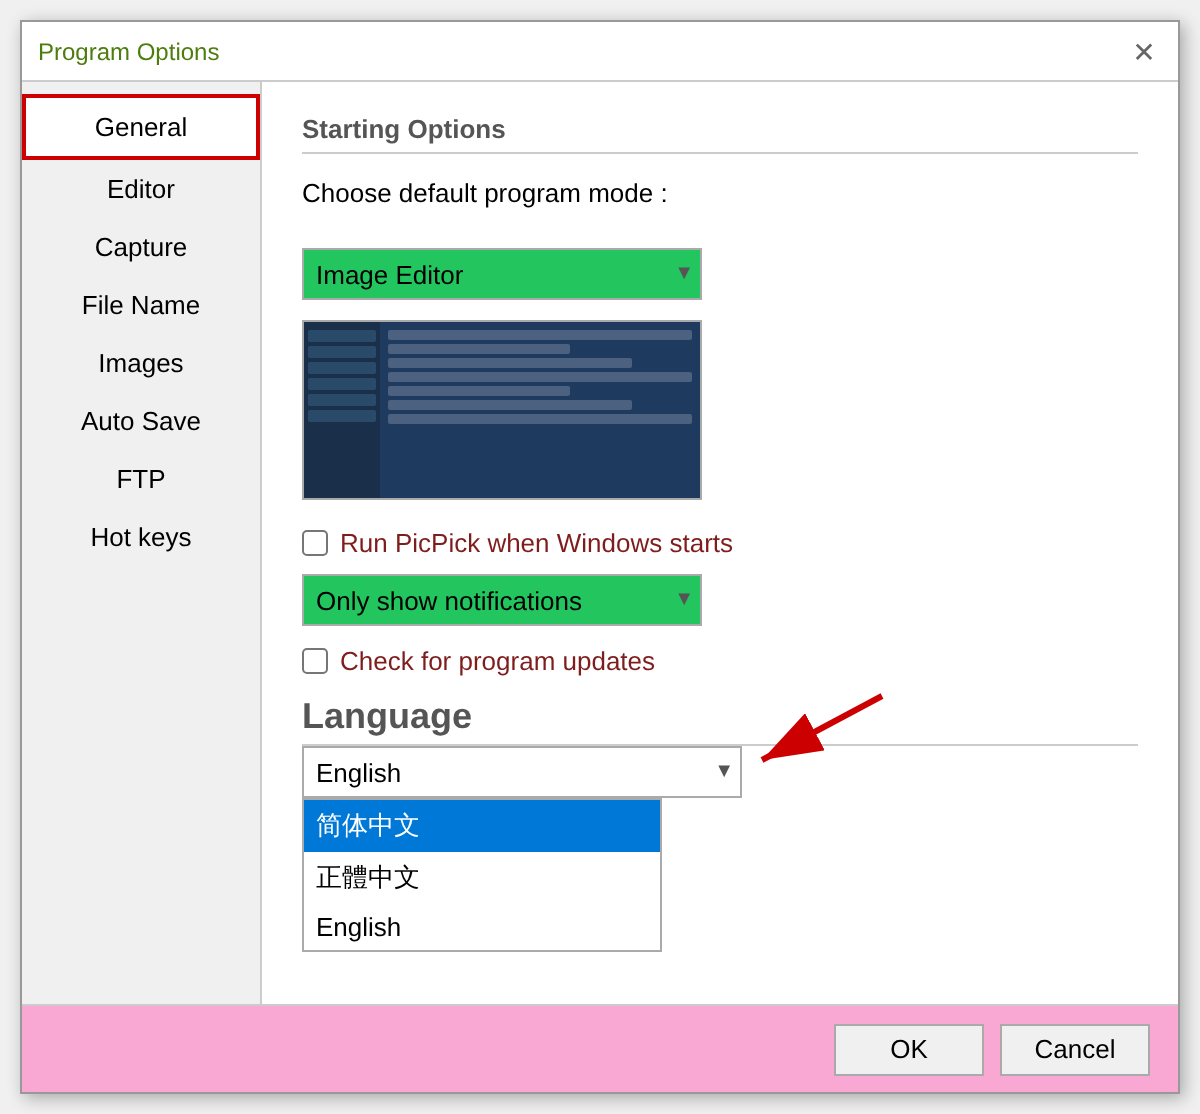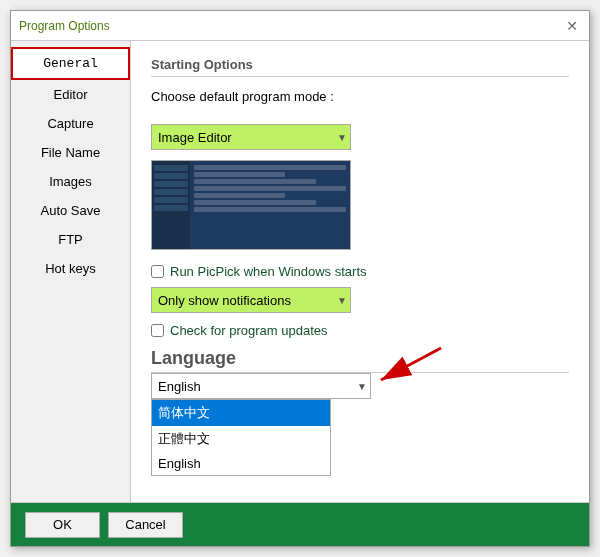--- a/index.html
+++ b/index.html
@@ -63,21 +63,20 @@
       padding: 7px 12px;
       cursor: pointer;
       text-align: center;
       font-size: 13px;
       color: #000;
     }
     .sidebar-item.active {
       background: #fff;
       border: 2px solid #c00;
       font-weight: normal;
-      font-family: Liberation Mono, monospace;
     }
     .main-content {
       flex: 1;
       background: #fff;
       padding: 16px 20px;
       overflow-y: auto;
       position: relative;
     }
     .section-title {
       font-size: 13px;
@@ -96,21 +95,21 @@
       position: relative;
       display: inline-block;
       width: 200px;
       margin-bottom: 10px;
     }
     .select-wrapper select {
       width: 100%;
       padding: 3px 4px 3px 6px;
       font-size: 13px;
       border: 1px solid #aaa;
-      background: #bef264;
+      background: #22c55e;
       appearance: none;
       -webkit-appearance: none;
       cursor: pointer;
       height: 26px;
     }
     .select-arrow {
       position: absolute;
       right: 4px;
       top: 50%;
       transform: translateY(-50%);
@@ -166,21 +165,21 @@
       gap: 6px;
       margin-bottom: 8px;
     }
     .checkbox-row input[type="checkbox"] {
       width: 13px;
       height: 13px;
       cursor: pointer;
     }
     .checkbox-label {
       font-size: 13px;
-      color: #14532d;
+      color: #7f1d1d;
     }
     .subsection {
       margin-top: 10px;
     }
     .subsection-title {
       font-size: 18px;
       color: #555;
       font-weight: bold;
       border-bottom: 1px solid #ccc;
       padding-bottom: 3px;
@@ -213,26 +212,26 @@
     }
     .dropdown-option {
       padding: 4px 6px;
       cursor: pointer;
     }
     .dropdown-option.selected {
       background: #0078d7;
       color: #fff;
     }
     .dialog-footer {
-      background: #15803d;
+      background: #f9a8d4;
       border-top: 1px solid #ccc;
       height: 44px;
       display: flex;
       align-items: center;
-      justify-content: flex-start;
+      justify-content: flex-end;
       padding: 0 14px;
       gap: 8px;
     }
     .footer-btn {
       min-width: 75px;
       height: 26px;
       padding: 0 14px;
       font-size: 13px;
       border: 1px solid #aaa;
       background: #f0f0f0;

